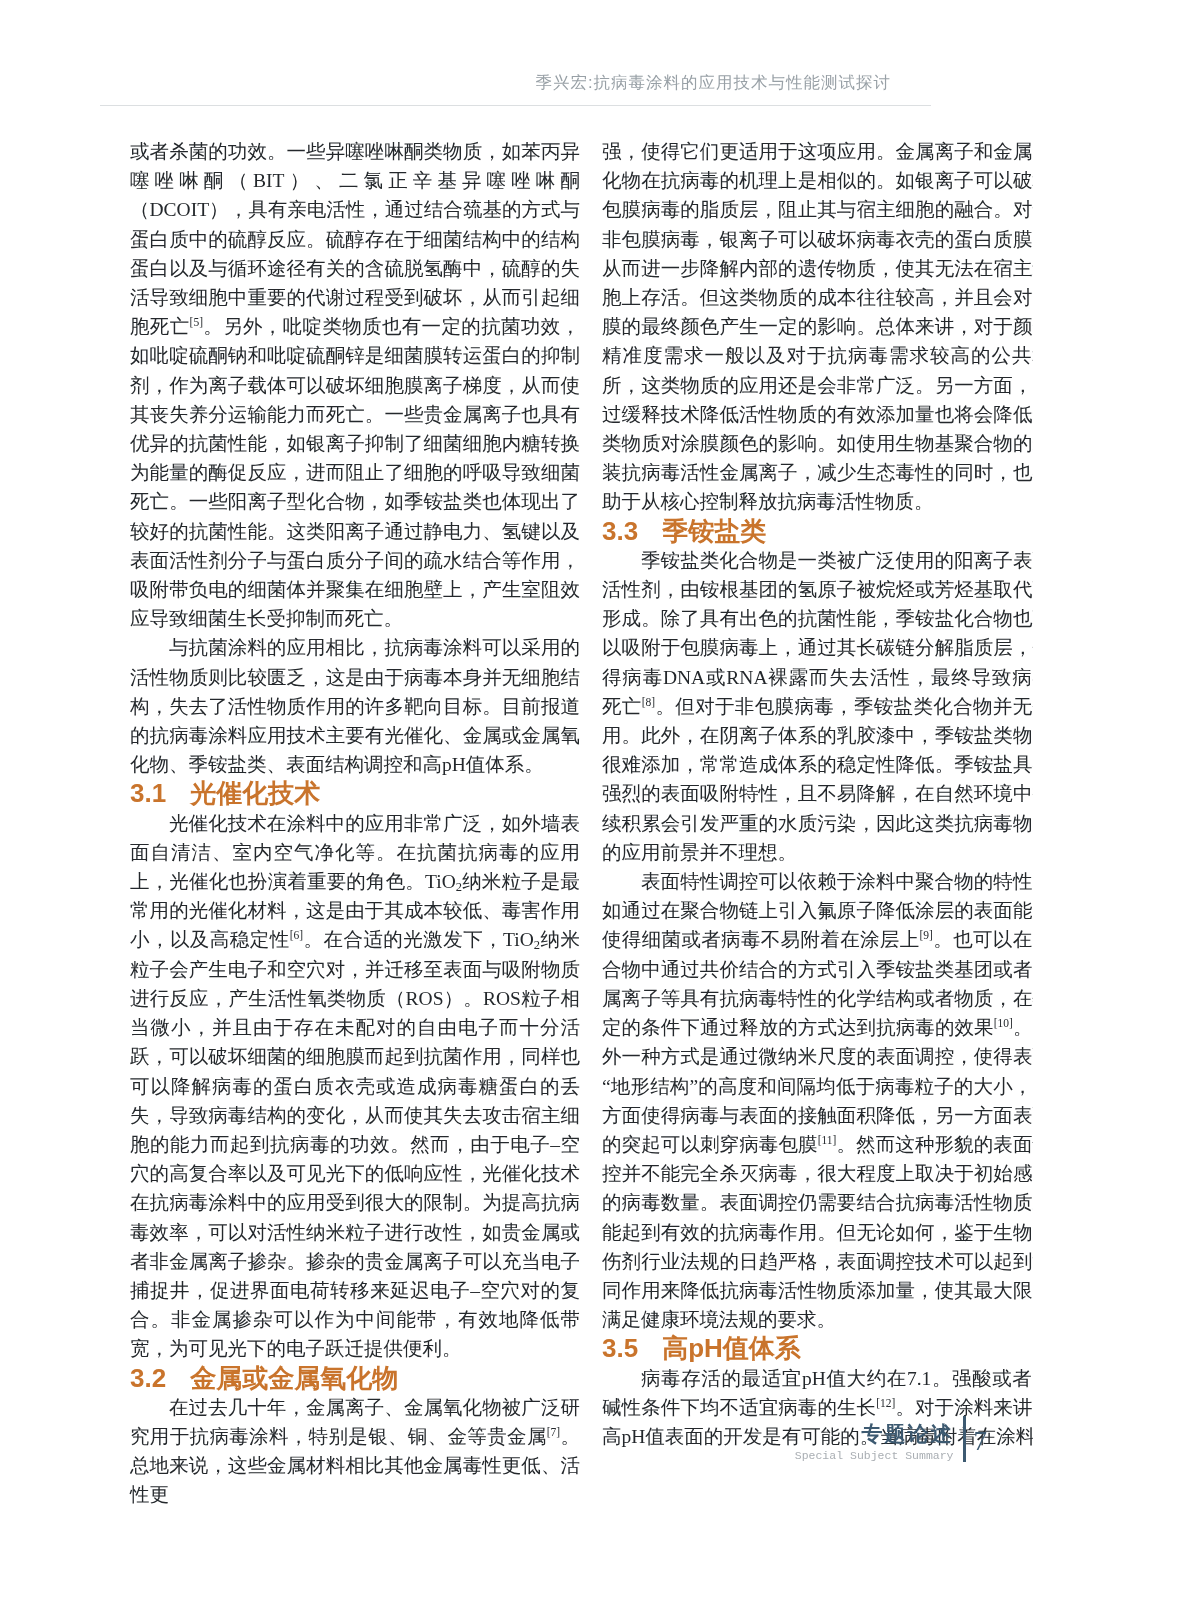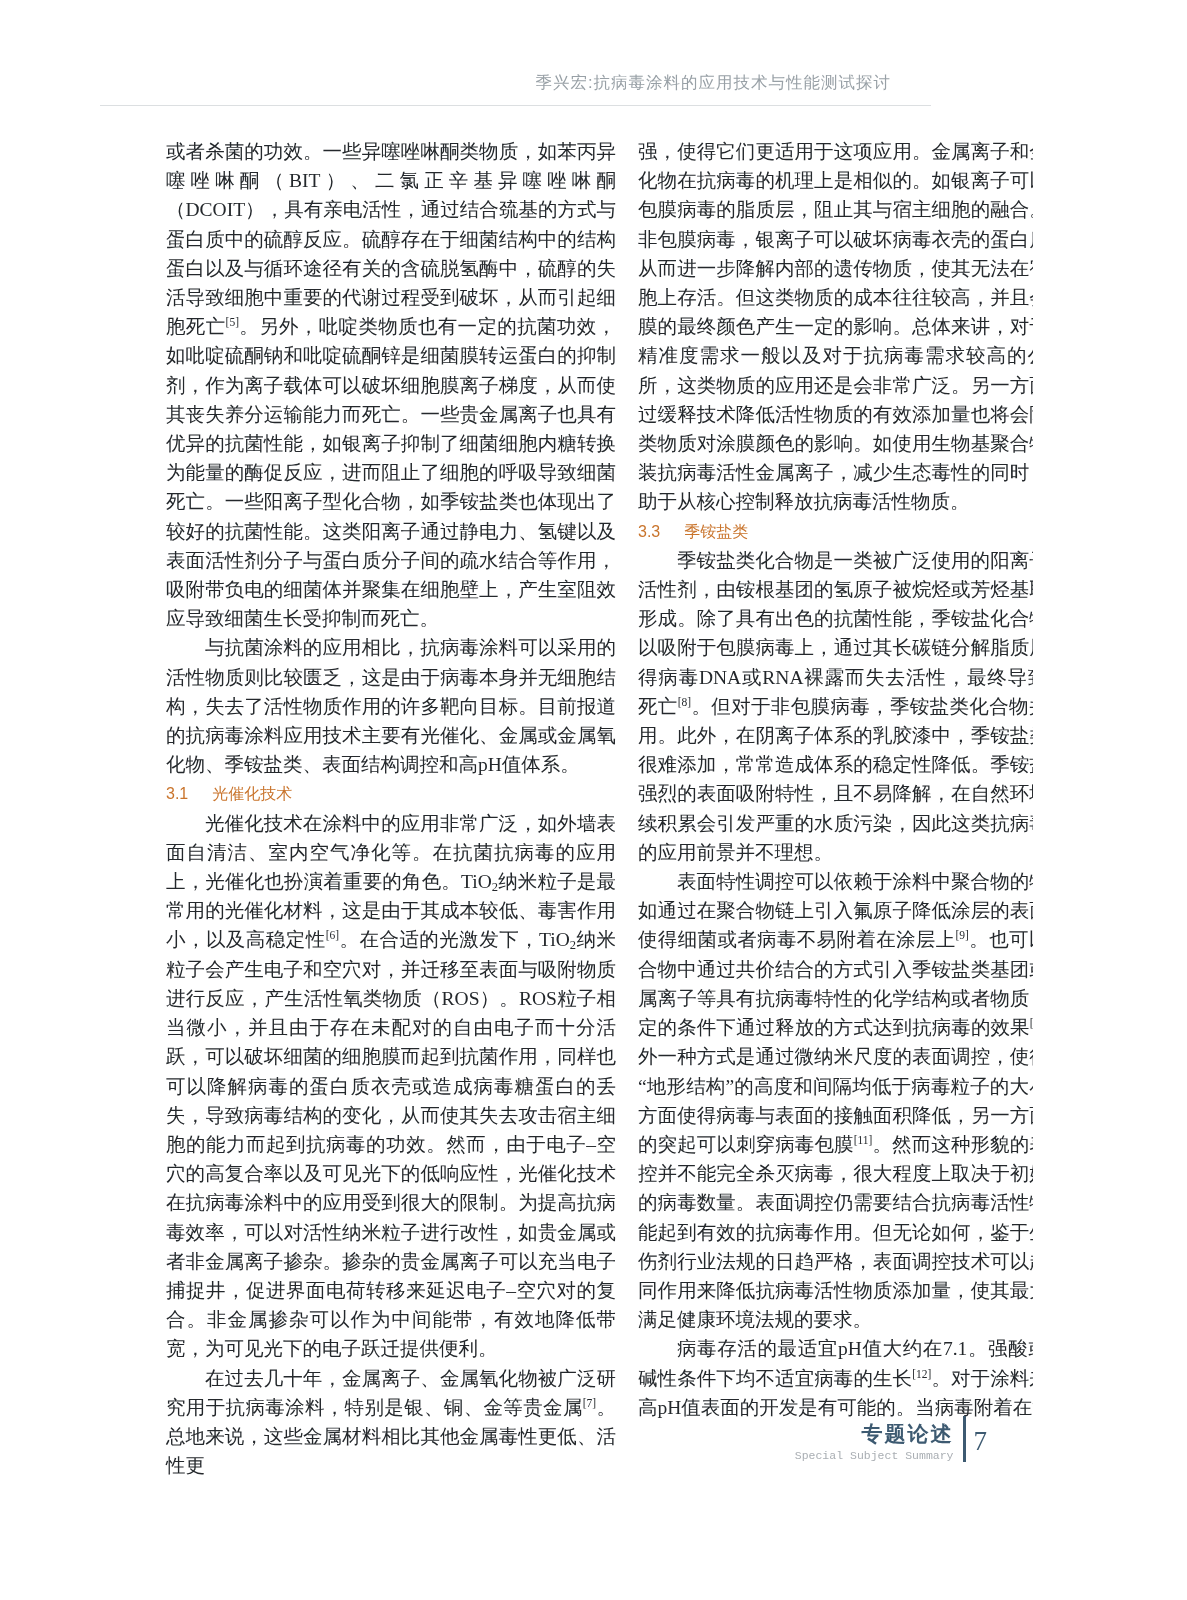--- a/index.html
+++ b/index.html
@@ -18,37 +18,37 @@
     font-family:"Liberation Sans","DejaVu Sans",sans-serif;
     font-size:16.5px; letter-spacing:1px;
     color:var(--header-gray,#98a0a6);
     padding-bottom:11px;
     border-bottom:1px solid #dcdfe1;
   }
   .running-header .rh-gap { padding-right:40px; display:inline-block; }
   
   .content {
     position:absolute; left:130px; top:137px; width:922px;
-    display:flex; gap:22px;margin-left:36px;
+    display:flex; gap:22px;
   }
   .column { width:450px; }
   .column p {
     margin:0;
     font-size:19.5px;
     line-height:29.2px;
     text-align:justify;
     text-justify:inter-ideograph;
   }
   .column p.indent { text-indent:2em; }
   sup.ref { font-size:11.5px; line-height:0; vertical-align:7px; letter-spacing:0; }
   sub.chem { font-size:12.5px; line-height:0; vertical-align:-3px; }
   .sec-heading {
     font-family:"Liberation Sans","DejaVu Sans",sans-serif;
-    font-weight:normal;
-    font-size:16px;
+    font-weight:bold;
+    font-size:26px;
     line-height:29.2px;
     color:var(--accent,#c9742c);
     white-space:nowrap;
   }
   .sec-heading .sec-num { margin-right:24px; }
   
   .footer {
     position:absolute; right:46px; top:1416px;
     display:flex; align-items:stretch;
   }
@@ -77,27 +77,29 @@
   <div class="running-header">
     <span>季兴宏:抗病毒涂料的应用技术与性能测试探讨</span><span class="rh-gap"></span>
   </div>
 
   <div class="content">
     <div class="column" id="col-left">
         <p><span>或者杀菌的功效。一些异噻唑啉酮类物质，如苯丙异噻唑啉酮（BIT）、二氯正辛基异噻唑啉酮（DCOIT），具有亲电活性，通过结合巯基的方式与蛋白质中的硫醇反应。硫醇存在于细菌结构中的结构蛋白以及与循环途径有关的含硫脱氢酶中，硫醇的失活导致细胞中重要的代谢过程受到破坏，从而引起细胞死亡</span><sup class="ref">[5]</sup><span>。另外，吡啶类物质也有一定的抗菌功效，如吡啶硫酮钠和吡啶硫酮锌是细菌膜转运蛋白的抑制剂，作为离子载体可以破坏细胞膜离子梯度，从而使其丧失养分运输能力而死亡。一些贵金属离子也具有优异的抗菌性能，如银离子抑制了细菌细胞内糖转换为能量的酶促反应，进而阻止了细胞的呼吸导致细菌死亡。一些阳离子型化合物，如季铵盐类也体现出了较好的抗菌性能。这类阳离子通过静电力、氢键以及表面活性剂分子与蛋白质分子间的疏水结合等作用，吸附带负电的细菌体并聚集在细胞壁上，产生室阻效应导致细菌生长受抑制而死亡。</span></p>
         <p class="indent"><span>与抗菌涂料的应用相比，抗病毒涂料可以采用的活性物质则比较匮乏，这是由于病毒本身并无细胞结构，失去了活性物质作用的许多靶向目标。目前报道的抗病毒涂料应用技术主要有光催化、金属或金属氧化物、季铵盐类、表面结构调控和高pH值体系。</span></p>
         <div class="sec-heading"><span class="sec-num">3.1</span><span>光催化技术</span></div>
         <p class="indent"><span>光催化技术在涂料中的应用非常广泛，如外墙表面自清洁、室内空气净化等。在抗菌抗病毒的应用上，光催化也扮演着重要的角色。TiO</span><sub class="chem">2</sub><span>纳米粒子是最常用的光催化材料，这是由于其成本较低、毒害作用小，以及高稳定性</span><sup class="ref">[6]</sup><span>。在合适的光激发下，TiO</span><sub class="chem">2</sub><span>纳米粒子会产生电子和空穴对，并迁移至表面与吸附物质进行反应，产生活性氧类物质（ROS）。ROS粒子相当微小，并且由于存在未配对的自由电子而十分活跃，可以破坏细菌的细胞膜而起到抗菌作用，同样也可以降解病毒的蛋白质衣壳或造成病毒糖蛋白的丢失，导致病毒结构的变化，从而使其失去攻击宿主细胞的能力而起到抗病毒的功效。然而，由于电子–空穴的高复合率以及可见光下的低响应性，光催化技术在抗病毒涂料中的应用受到很大的限制。为提高抗病毒效率，可以对活性纳米粒子进行改性，如贵金属或者非金属离子掺杂。掺杂的贵金属离子可以充当电子捕捉井，促进界面电荷转移来延迟电子–空穴对的复合。非金属掺杂可以作为中间能带，有效地降低带宽，为可见光下的电子跃迁提供便利。</span></p>
+        <div class="sec-heading"><span class="sec-num">3.2</span><span>金属或金属氧化物</span></div>
         <p class="indent"><span>在过去几十年，金属离子、金属氧化物被广泛研究用于抗病毒涂料，特别是银、铜、金等贵金属</span><sup class="ref">[7]</sup><span>。总地来说，这些金属材料相比其他金属毒性更低、活性更</span></p>
       </div>
     <div class="column" id="col-right">
         <p><span>强，使得它们更适用于这项应用。金属离子和金属氧化物在抗病毒的机理上是相似的。如银离子可以破坏包膜病毒的脂质层，阻止其与宿主细胞的融合。对于非包膜病毒，银离子可以破坏病毒衣壳的蛋白质膜，从而进一步降解内部的遗传物质，使其无法在宿主细胞上存活。但这类物质的成本往往较高，并且会对涂膜的最终颜色产生一定的影响。总体来讲，对于颜色精准度需求一般以及对于抗病毒需求较高的公共场所，这类物质的应用还是会非常广泛。另一方面，通过缓释技术降低活性物质的有效添加量也将会降低这类物质对涂膜颜色的影响。如使用生物基聚合物的封装抗病毒活性金属离子，减少生态毒性的同时，也有助于从核心控制释放抗病毒活性物质。</span></p>
         <div class="sec-heading"><span class="sec-num">3.3</span><span>季铵盐类</span></div>
         <p class="indent"><span>季铵盐类化合物是一类被广泛使用的阳离子表面活性剂，由铵根基团的氢原子被烷烃或芳烃基取代而形成。除了具有出色的抗菌性能，季铵盐化合物也可以吸附于包膜病毒上，通过其长碳链分解脂质层，使得病毒DNA或RNA裸露而失去活性，最终导致病毒死亡</span><sup class="ref">[8]</sup><span>。但对于非包膜病毒，季铵盐类化合物并无作用。此外，在阴离子体系的乳胶漆中，季铵盐类物质很难添加，常常造成体系的稳定性降低。季铵盐具有强烈的表面吸附特性，且不易降解，在自然环境中持续积累会引发严重的水质污染，因此这类抗病毒物质的应用前景并不理想。</span></p>
         <p class="indent"><span>表面特性调控可以依赖于涂料中聚合物的特性，如通过在聚合物链上引入氟原子降低涂层的表面能，使得细菌或者病毒不易附着在涂层上</span><sup class="ref">[9]</sup><span>。也可以在聚合物中通过共价结合的方式引入季铵盐类基团或者金属离子等具有抗病毒特性的化学结构或者物质，在特定的条件下通过释放的方式达到抗病毒的效果</span><sup class="ref">[10]</sup><span>。另外一种方式是通过微纳米尺度的表面调控，使得表面“地形结构”的高度和间隔均低于病毒粒子的大小，一方面使得病毒与表面的接触面积降低，另一方面表面的突起可以刺穿病毒包膜</span><sup class="ref">[11]</sup><span>。然而这种形貌的表面调控并不能完全杀灭病毒，很大程度上取决于初始感染的病毒数量。表面调控仍需要结合抗病毒活性物质才能起到有效的抗病毒作用。但无论如何，鉴于生物杀伤剂行业法规的日趋严格，表面调控技术可以起到协同作用来降低抗病毒活性物质添加量，使其最大限度满足健康环境法规的要求。</span></p>
+        <div class="sec-heading"><span class="sec-num">3.5</span><span>高pH值体系</span></div>
         <p class="indent"><span>病毒存活的最适宜pH值大约在7.1。强酸或者强碱性条件下均不适宜病毒的生长</span><sup class="ref">[12]</sup><span>。对于涂料来讲，高pH值表面的开发是有可能的。当病毒附着在涂料</span></p>
       </div>
   </div>
 
   <div class="footer">
     <div class="footer-text">
       <div class="footer-cn">专题论述</div>
       <div class="footer-en">Special Subject Summary</div>
     </div>
     <div class="footer-bar"></div>

